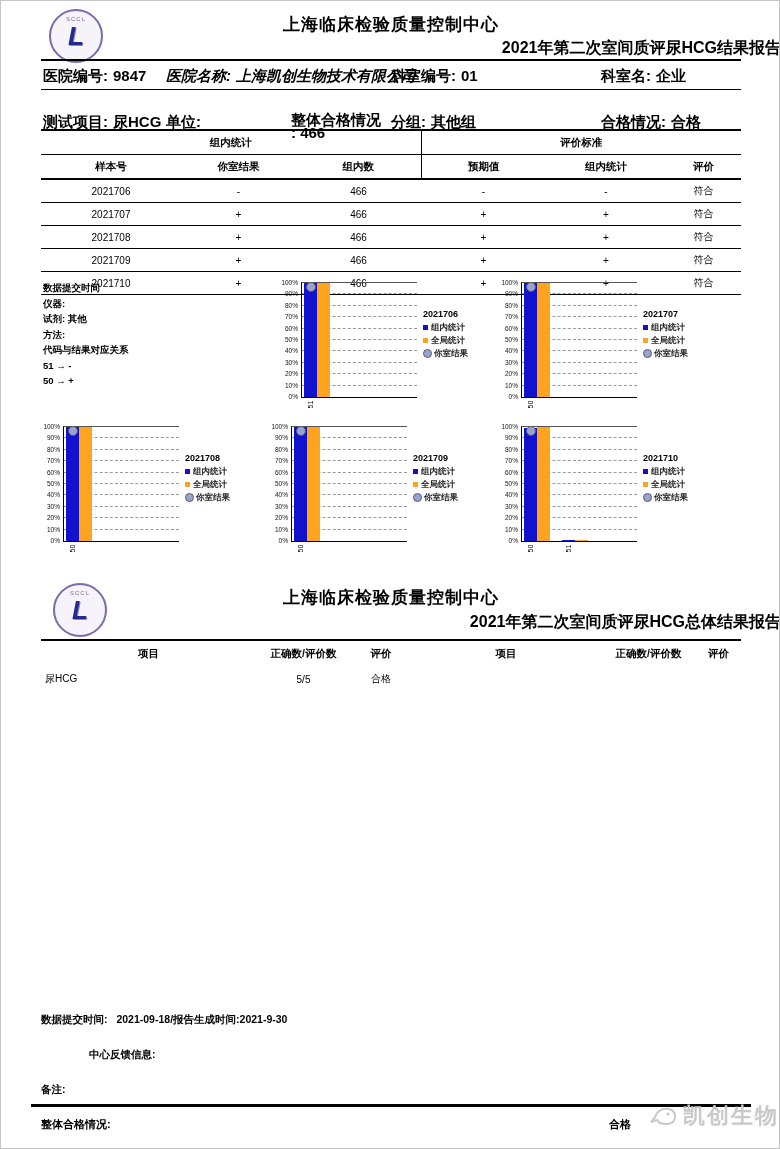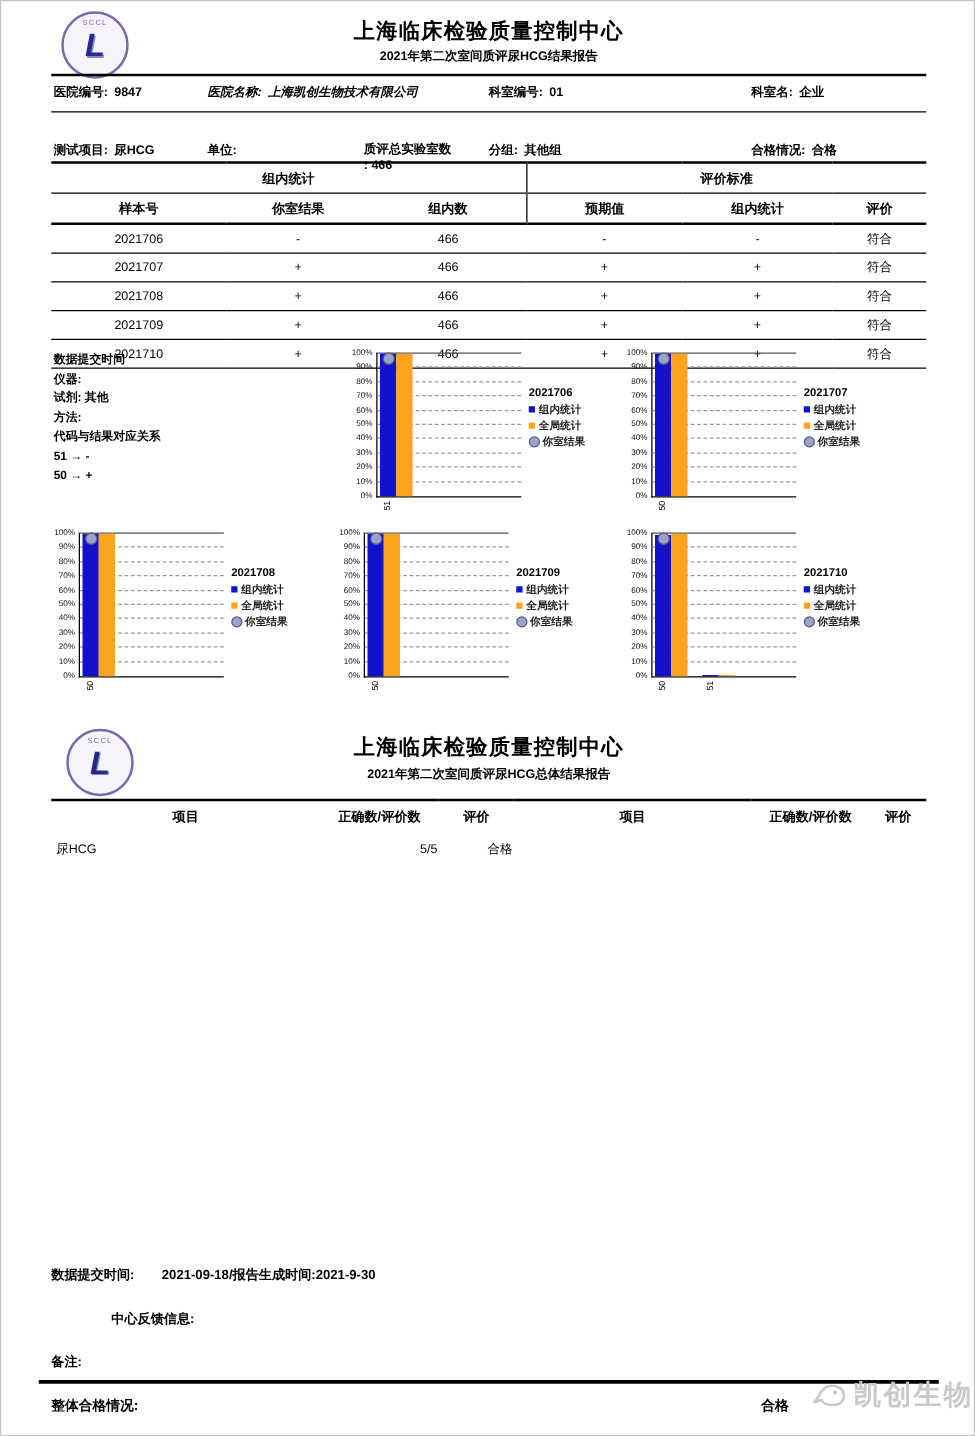--- a/index.html
+++ b/index.html
@@ -10,23 +10,23 @@
   }
   
   .seal{
     position:absolute;width:54px;height:54px;border-radius:50%;
     border:2px solid #7a6aa8;background:#f6f3fb;text-align:center;box-sizing:border-box;
   }
   .seal .ring{font-size:6px;color:#7a6aa8;line-height:8px;margin-top:4px;letter-spacing:1px;}
   .seal .mono{font-size:26px;font-weight:bold;font-style:italic;color:#232a8c;line-height:26px;
     text-shadow:1px 1px 0 #8a84c0;}
   .title-main{position:absolute;left:0;width:780px;text-align:center;font-size:17px;font-weight:bold;letter-spacing:1px;}
-  .title-sub{position:absolute;left:0;width:780px;text-align:center;font-size:10px;font-weight:bold;}
+  .title-sub{position:absolute;left:0;width:780px;text-align:right;font-size:16px;font-weight:bold;}
   .hline{position:absolute;background:#000;}
-  .info-row{position:absolute;left:40px;width:700px;height:24px;font-size:10px;font-weight:bold;}
+  .info-row{position:absolute;left:40px;width:700px;height:24px;font-size:15px;font-weight:bold;}
   .ifield{position:absolute;top:0;white-space:nowrap;}
   .ifield .lab{margin-right:5px;}
   .ifield.block{white-space:normal;width:100px;line-height:13px;}
   .ifield.block .lab,.ifield.block .val{display:block;}
   
   table{border-collapse:collapse;table-layout:fixed;}
   .t1{position:absolute;left:40px;top:128px;width:700px;font-size:10.5px;}
   .t1 th{font-weight:bold;}
   .t1 .grow th{border-top:2px solid #000;border-bottom:1px solid #000;height:21px;}
   .t1 .crow th{border-bottom:2px solid #000;height:21px;}
@@ -45,21 +45,21 @@
   .xticks{position:absolute;left:19px;top:120px;width:115px;height:20px;}
   .xtick{position:absolute;top:3px;font-size:7px;transform:rotate(-90deg);transform-origin:center;}
   .legend{position:absolute;left:141px;top:30px;font-size:8.5px;line-height:13px;white-space:nowrap;}
   .lg-title{font-weight:bold;font-size:9px;}
   .lg-item{display:flex;align-items:center;font-weight:bold;color:#222;}
   .lg-sq{display:inline-block;width:5px;height:5px;margin-right:3px;}
   .lg-dot{display:inline-block;width:7px;height:7px;border-radius:50%;border:1px solid #555a7a;margin-right:2px;}
   
   .t2{position:absolute;left:40px;top:638px;width:700px;font-size:10.5px;}
   .t2 th{border-top:2px solid #000;font-weight:bold;height:24px;text-align:center;}
-  .t2 td{height:22px;text-align:right;font-size:10px;}
+  .t2 td{height:22px;text-align:center;font-size:10px;}
   .t2 td.left{text-align:left;padding-left:4px;}
   
   .fline{position:absolute;left:40px;font-size:10.5px;font-weight:bold;white-space:nowrap;}
   .wm{position:absolute;left:648px;top:1100px;display:flex;align-items:center;color:#c9c9c9;font-weight:bold;font-size:22px;letter-spacing:2px;}
   .wm svg{margin-right:4px;}
 </style>
 </head>
 <body>
 
 <div class="page">
@@ -79,21 +79,21 @@
     <span class="ifield" style="left:350px;"><span class="lab">科室编号:</span><span class="val">01</span></span>
     <span class="ifield" style="left:560px;"><span class="lab">科室名:</span><span class="val">企业</span></span>
   </div>
 
   <div class="hline" style="left:40px;top:88px;width:700px;height:1px;"></div>
 
   <div class="info-row" style="top:112px;height:32px;">
     <span class="ifield" style="left:2px;"><span class="lab">测试项目:</span><span class="val">尿HCG</span></span>
     <span class="ifield" style="left:125px;"><span class="lab">单位:</span><span class="val"></span></span>
     <span class="ifield block" style="left:250px;">
-        <span class="lab">质评总实验室数</span>
+        <span class="lab">整体合格情况</span>
         <span class="val">: 466</span>
       </span>
     <span class="ifield" style="left:350px;"><span class="lab">分组:</span><span class="val">其他组</span></span>
     <span class="ifield" style="left:560px;"><span class="lab">合格情况:</span><span class="val">合格</span></span>
   </div>
 
   <table class="t1">
     <colgroup>
         <col style="width:140px">
         <col style="width:115px">
@@ -438,21 +438,21 @@
       <td>合格</td>
       <td></td>
       <td></td>
       <td></td>
     </tr>
   </tbody>
     </table>
 
   <div class="fline" style="top:1012px;">
     <span>数据提交时间:</span>
-    <span style="margin-left:19px;">2021-09-18/报告生成时间:2021-9-30</span>
+    <span style="margin-left:6px;">2021-09-18/报告生成时间:2021-9-30</span>
   </div>
   <div class="fline" style="top:1047px;margin-left:48px;">中心反馈信息:</div>
   <div class="fline" style="top:1082px;">备注:</div>
 
   <div class="hline" style="left:30px;top:1103px;width:720px;height:3px;"></div>
 
   <div class="fline" style="top:1116px;font-size:11px;">整体合格情况:</div>
   <div class="fline" style="left:608px;top:1116px;font-size:11px;">合格</div>
 
   <div class="wm">

